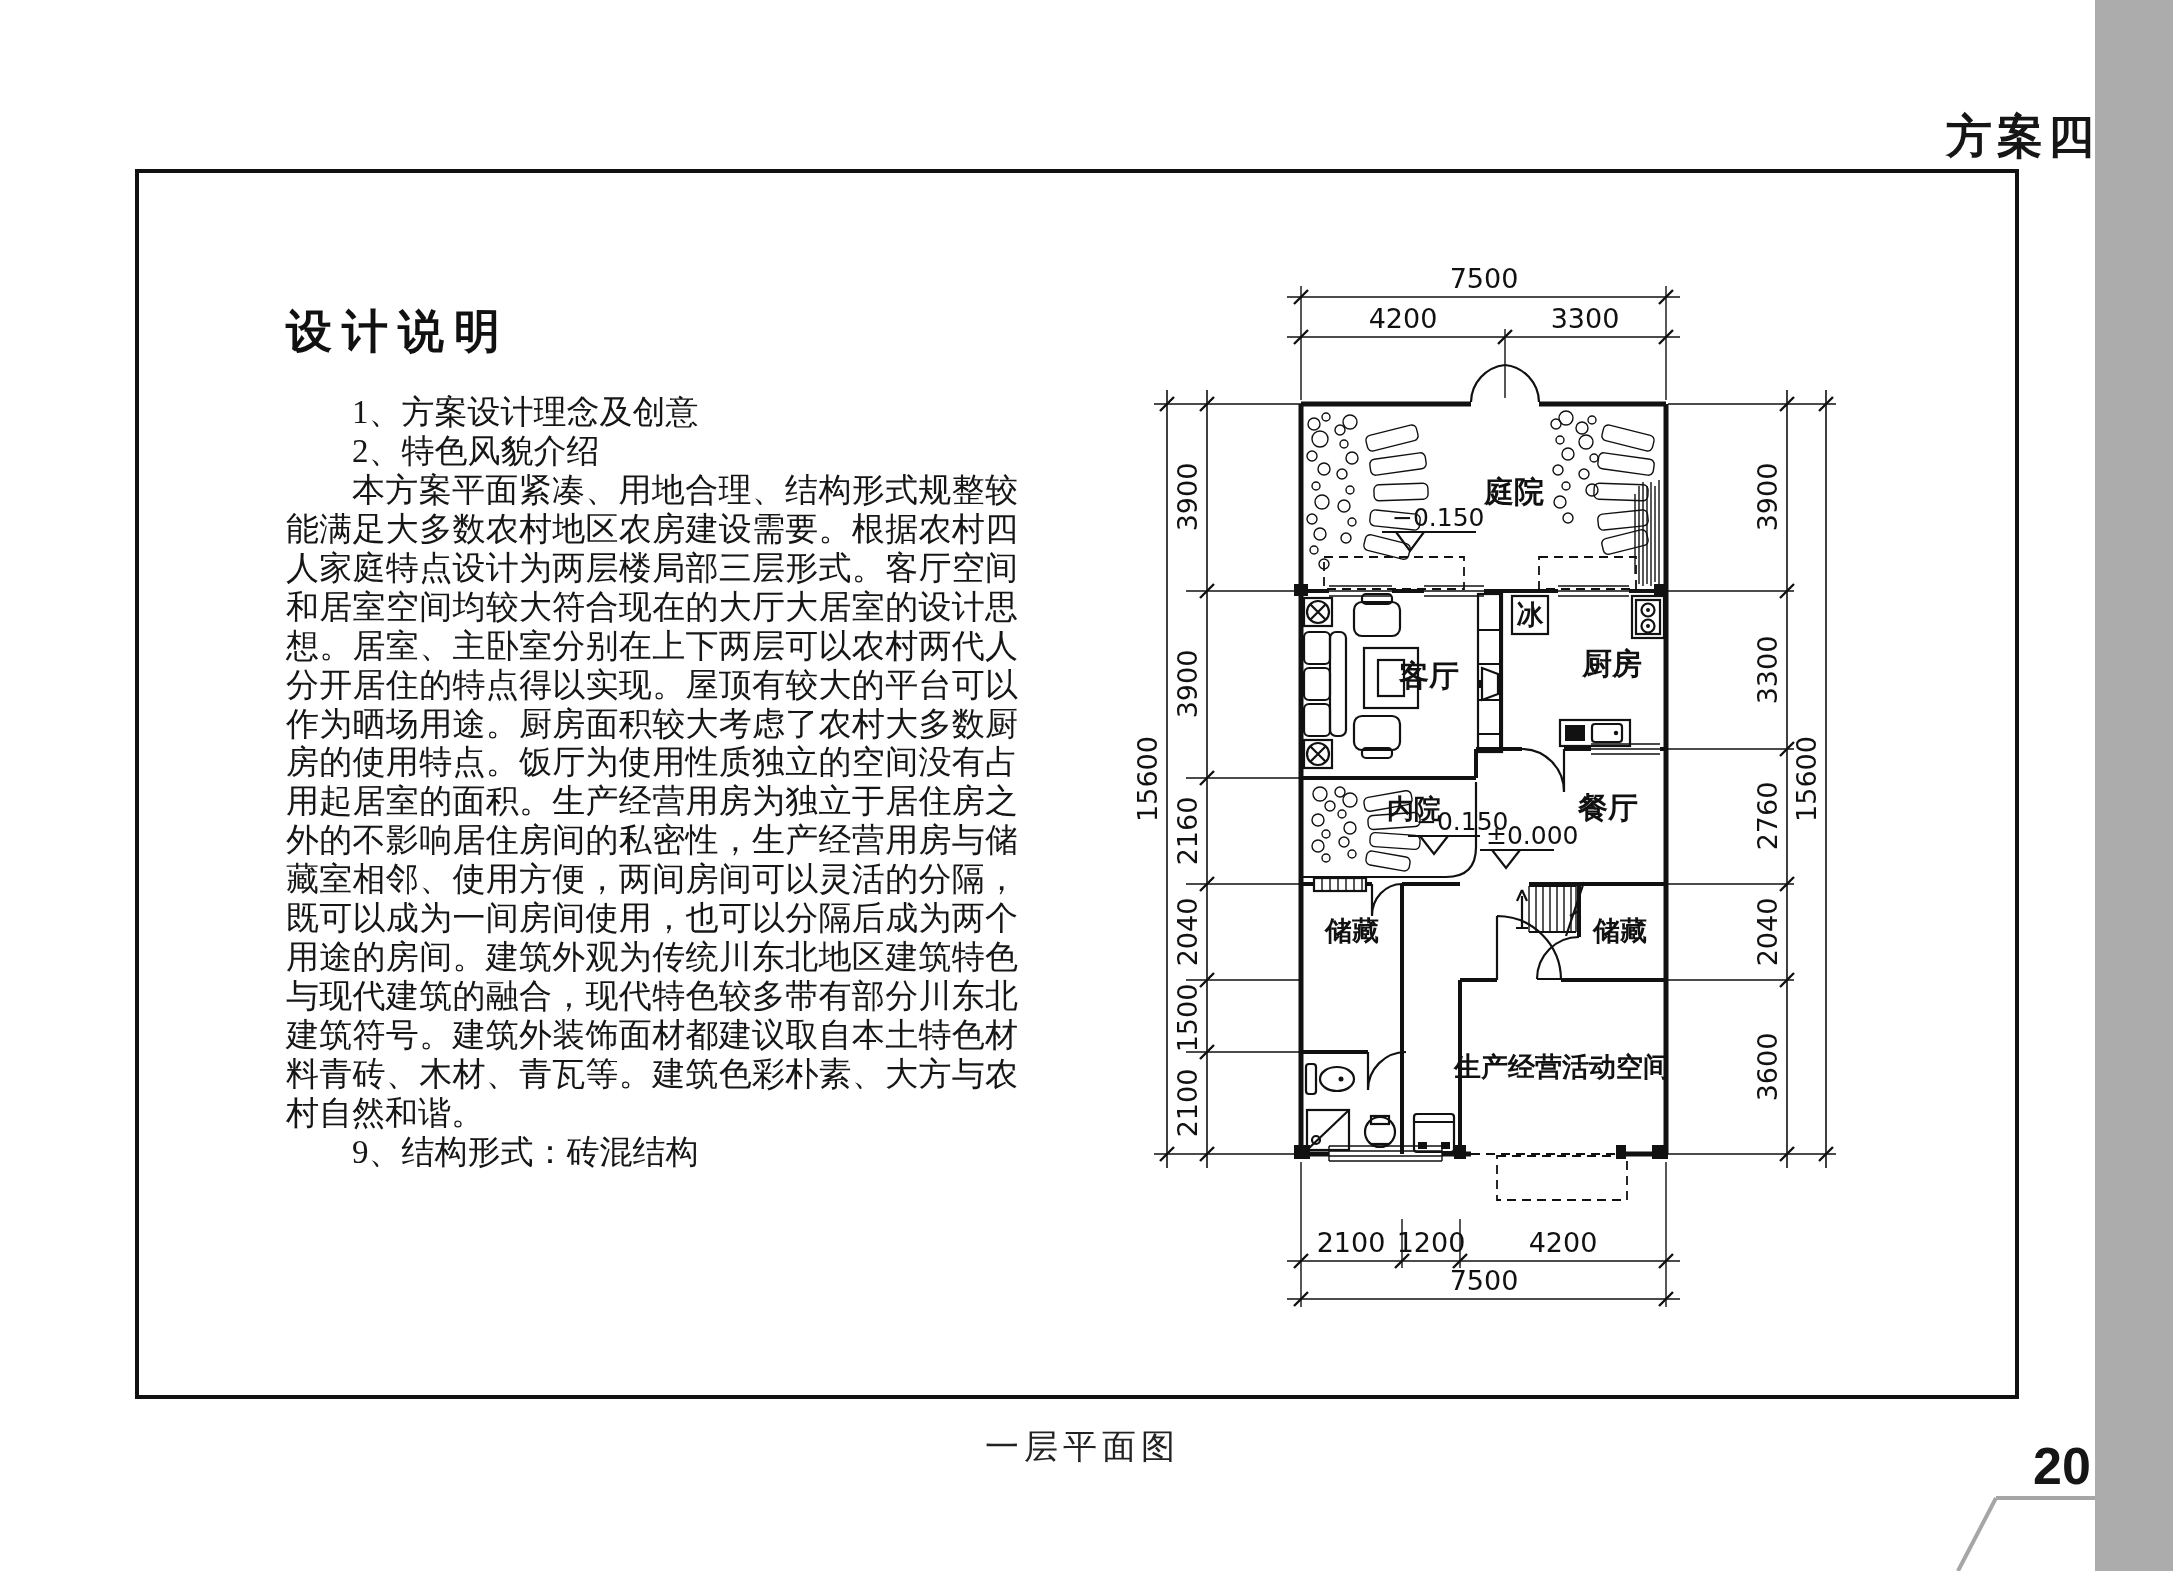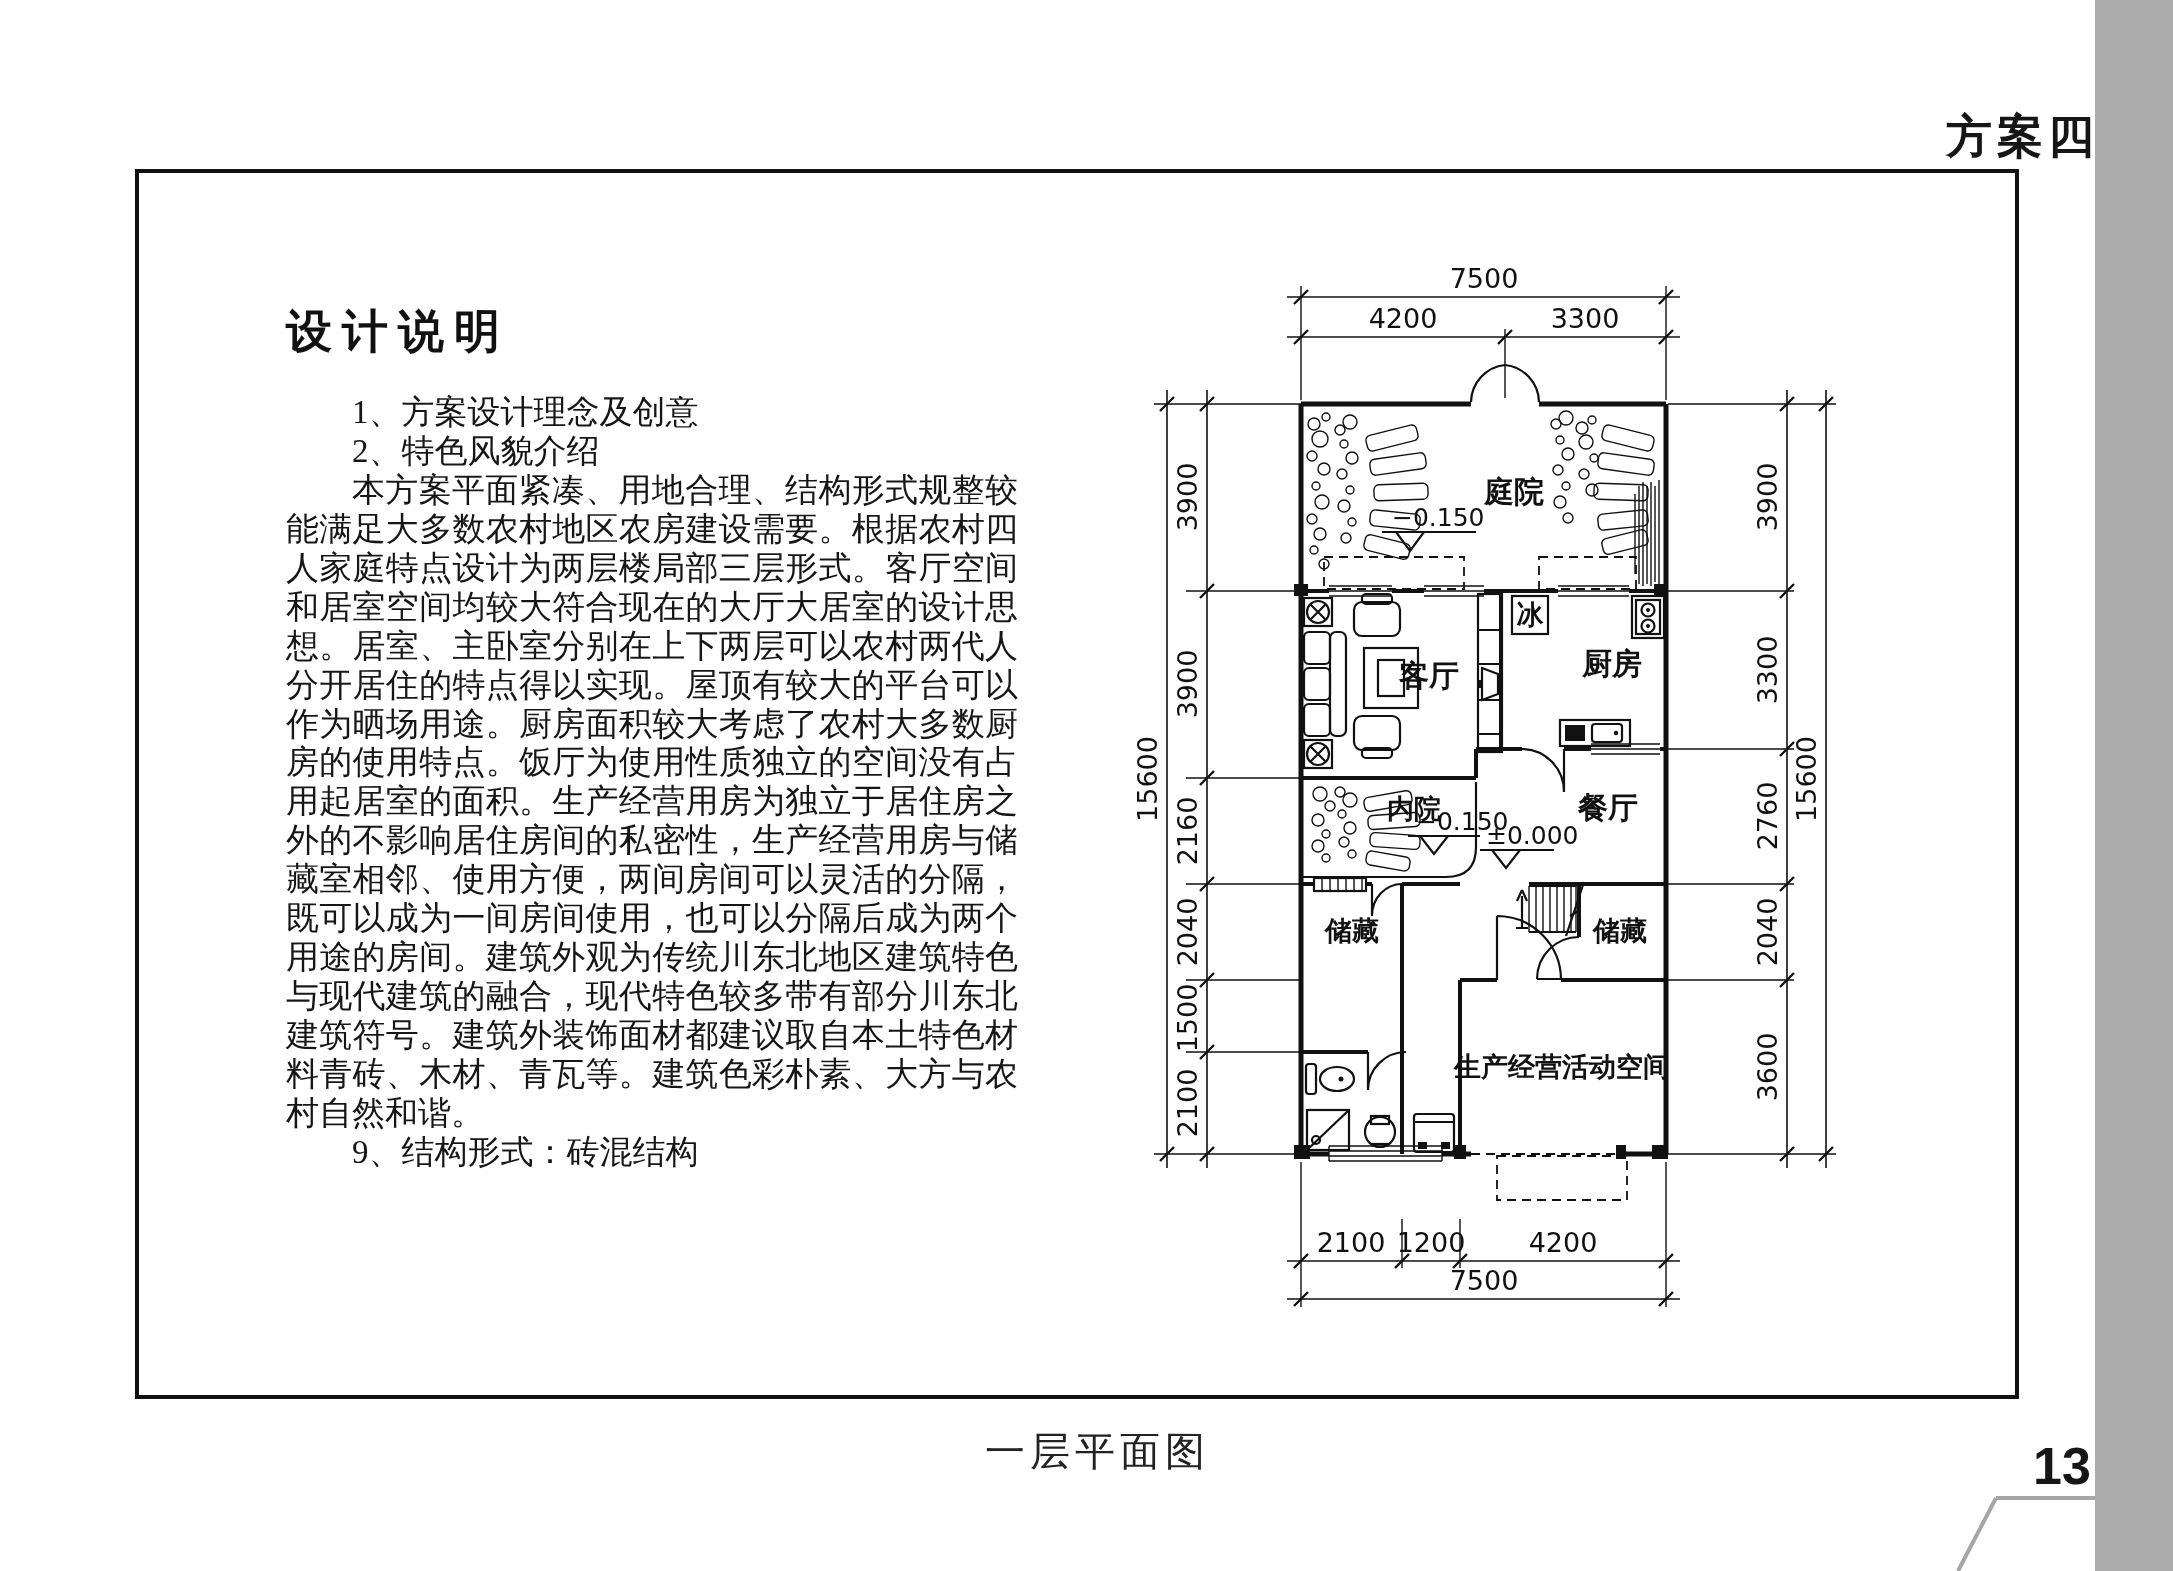--- a/index.html
+++ b/index.html
@@ -10,21 +10,21 @@
         font-weight:bold;font-size:46px;letter-spacing:5px;color:#161616;margin-left:48px;}
   .content-box{position:absolute;left:135px;top:169px;width:1884px;height:1230px;
         border:4px solid #111;background:#fff;box-sizing:border-box;}
   .article{position:absolute;left:147px;top:128px;width:732px;}
   .article-title{font-size:46px;font-weight:bold;text-align:left;letter-spacing:10px;
         margin:0 0 30px 0;color:#111;}
   .article p{margin:0;font-size:33px;line-height:1.18;text-align:justify;text-indent:2em;
         color:#161616;}
   .plan-figure{position:absolute;left:985px;top:61px;width:800px;height:1120px;}
   .caption{position:absolute;left:985px;top:1424px;font-family:"Liberation Sans",sans-serif;
-        font-size:40px;letter-spacing:5px;color:#222;}
+        font-size:34px;letter-spacing:5px;color:#222;}
   .page-number{position:absolute;left:2033px;top:1436px;font-family:"Liberation Sans",sans-serif;
         font-weight:bold;font-size:52px;color:#161616;}
   .footer-deco{position:absolute;left:1940px;top:1490px;}
   
   .w5{stroke:#111;stroke-width:5;fill:none;}
   .w4{stroke:#111;stroke-width:4;fill:none;}
   .med{stroke:#111;stroke-width:2.2;fill:none;}
   .thin{stroke:#111;stroke-width:1.4;fill:none;}
   .dimline{stroke:#111;stroke-width:1.6;fill:none;}
   .tick{stroke:#111;stroke-width:2.4;fill:none;}
@@ -329,16 +329,16 @@
       <text class="room-sm" text-anchor="middle" x="438" y="842">生产经营活动空间</text>
     </svg>
   </div>
 
   <div class="caption">一层平面图</div>
 
   <svg class="footer-deco" width="160" height="81" viewBox="0 0 160 81" xmlns="http://www.w3.org/2000/svg">
     <path d="M56,8 H160 M56,8 L18,81" stroke="#a6a6a6" stroke-width="4" fill="none"></path>
   </svg>
 
-  <div class="page-number">13</div>
+  <div class="page-number">20</div>
 
   <div class="edge-band"></div>
 </div>
 
 </body></html>

